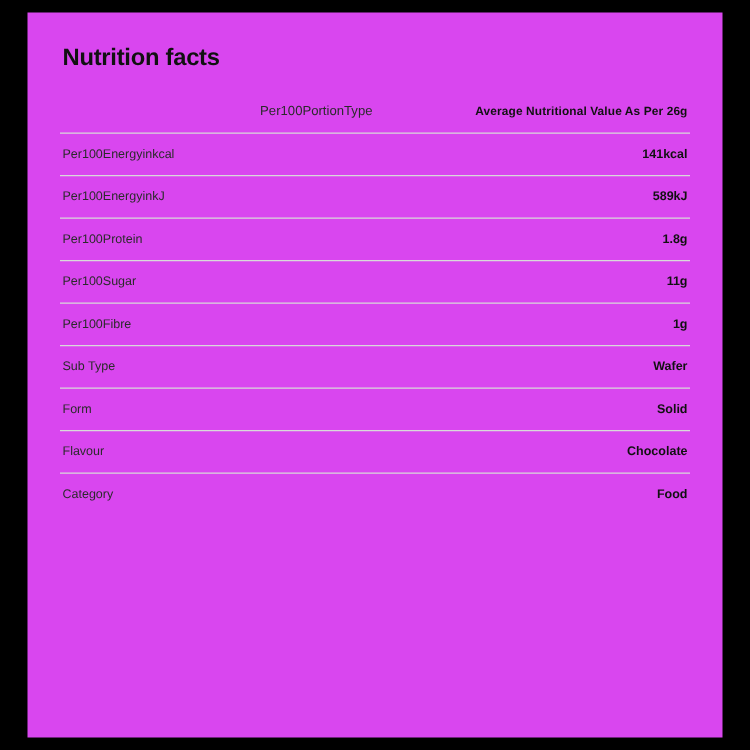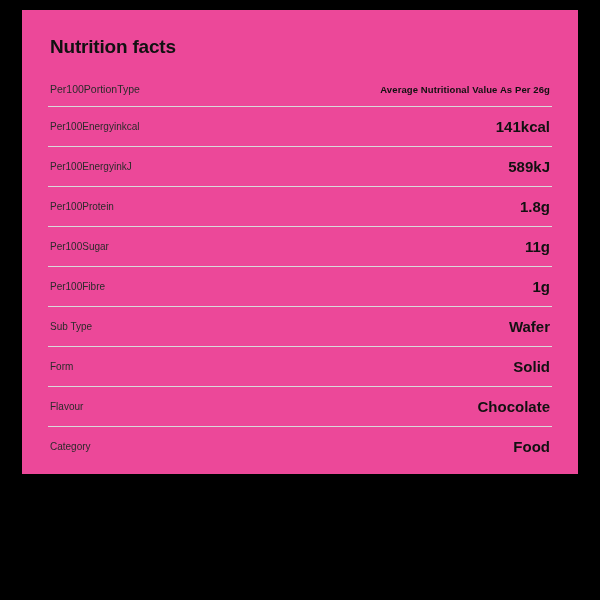--- a/index.html
+++ b/index.html
@@ -11,22 +11,22 @@
     height: 600px;
     background: #000000;
     font-family: "Liberation Sans", sans-serif;
     overflow: hidden;
   }
   .panel {
     position: absolute;
     left: 22px;
     top: 10px;
     width: 556px;
-    height: 464px;
-    background: #ec4899;
+    height: 580px;
+    background: #d946ef;
     box-sizing: border-box;
     padding: 0;
   }
   .inner {
     padding: 22px 26px 0 26px;
   }
   .title {
     font-size: 19px;
     font-weight: bold;
     color: #111111;
@@ -46,27 +46,28 @@
   table.facts tr:first-child td {
     border-top: none;
   }
   td.label {
     font-size: 10px;
     color: #2b2b2b;
     font-weight: normal;
     text-align: left;
   }
   td.value {
-    font-size: 15px;
+    font-size: 10px;
     color: #111111;
     font-weight: bold;
     text-align: right;
   }
   tr.header-row td {
     padding-top: 6px;
+    text-align: right;
   }
   tr.header-row td.value {
     font-size: 9.5px;
     letter-spacing: 0.1px;
   }
   tr.header-row td.label {
     font-size: 10.5px;
   }
   .footnote-wrap {
     border-top: 3px solid #111111;

